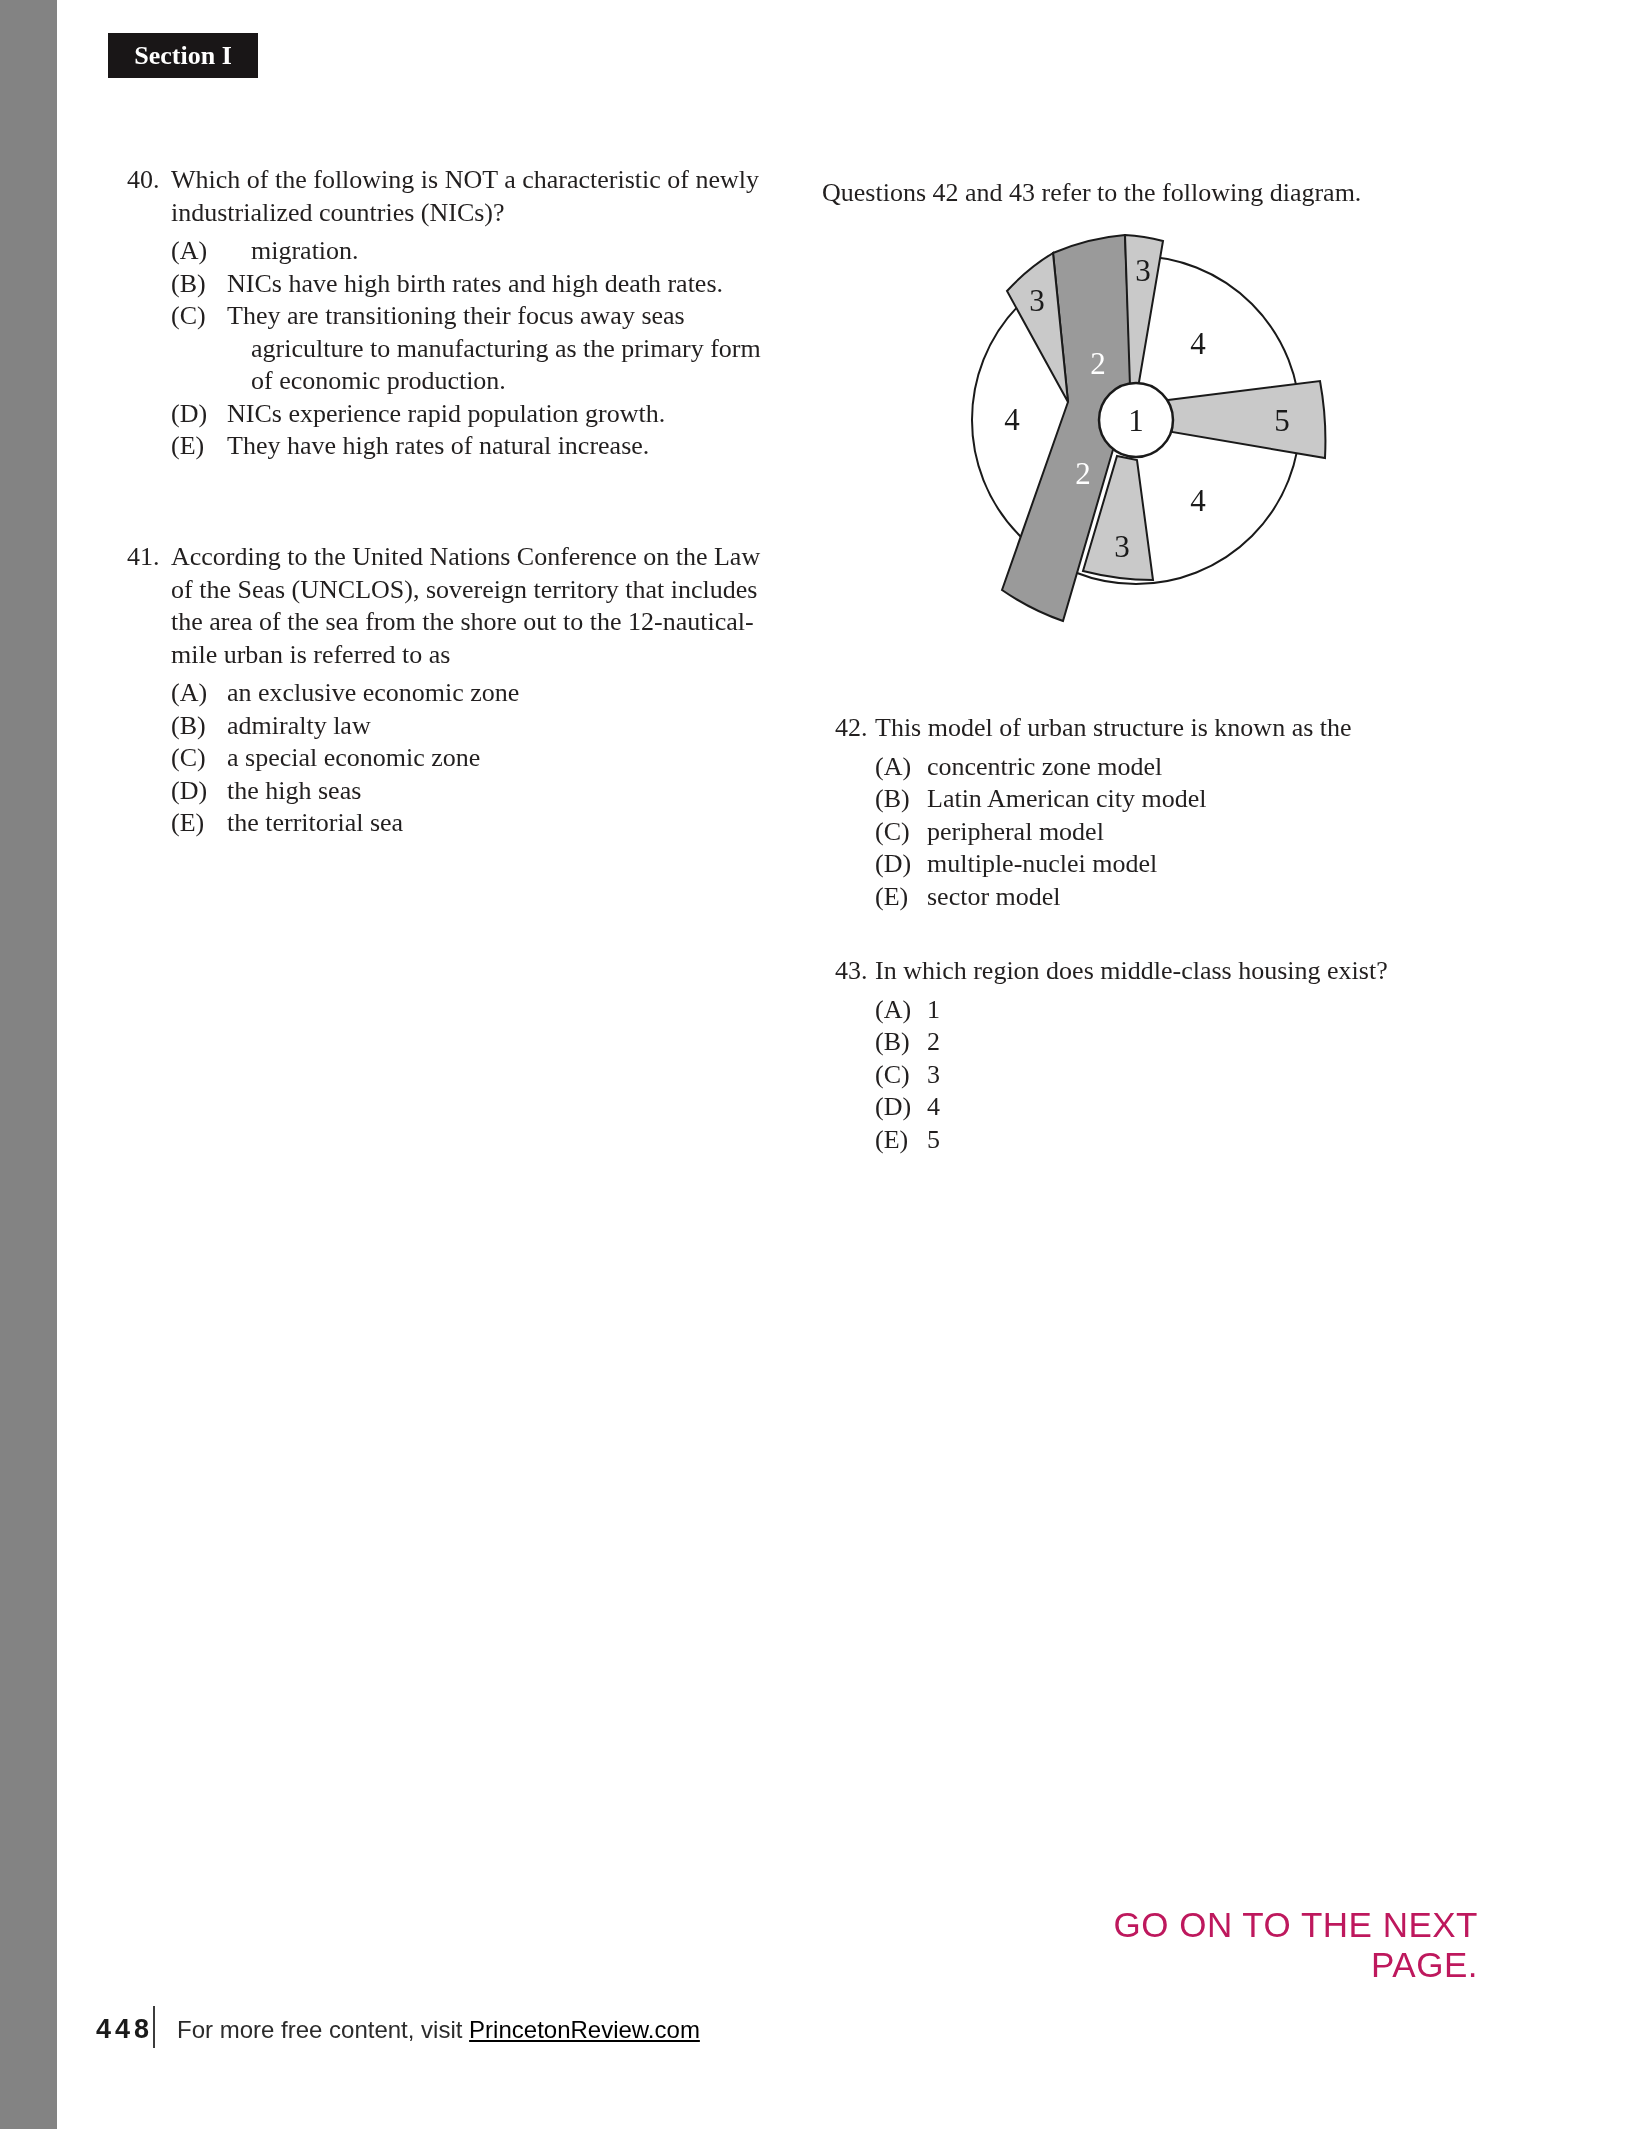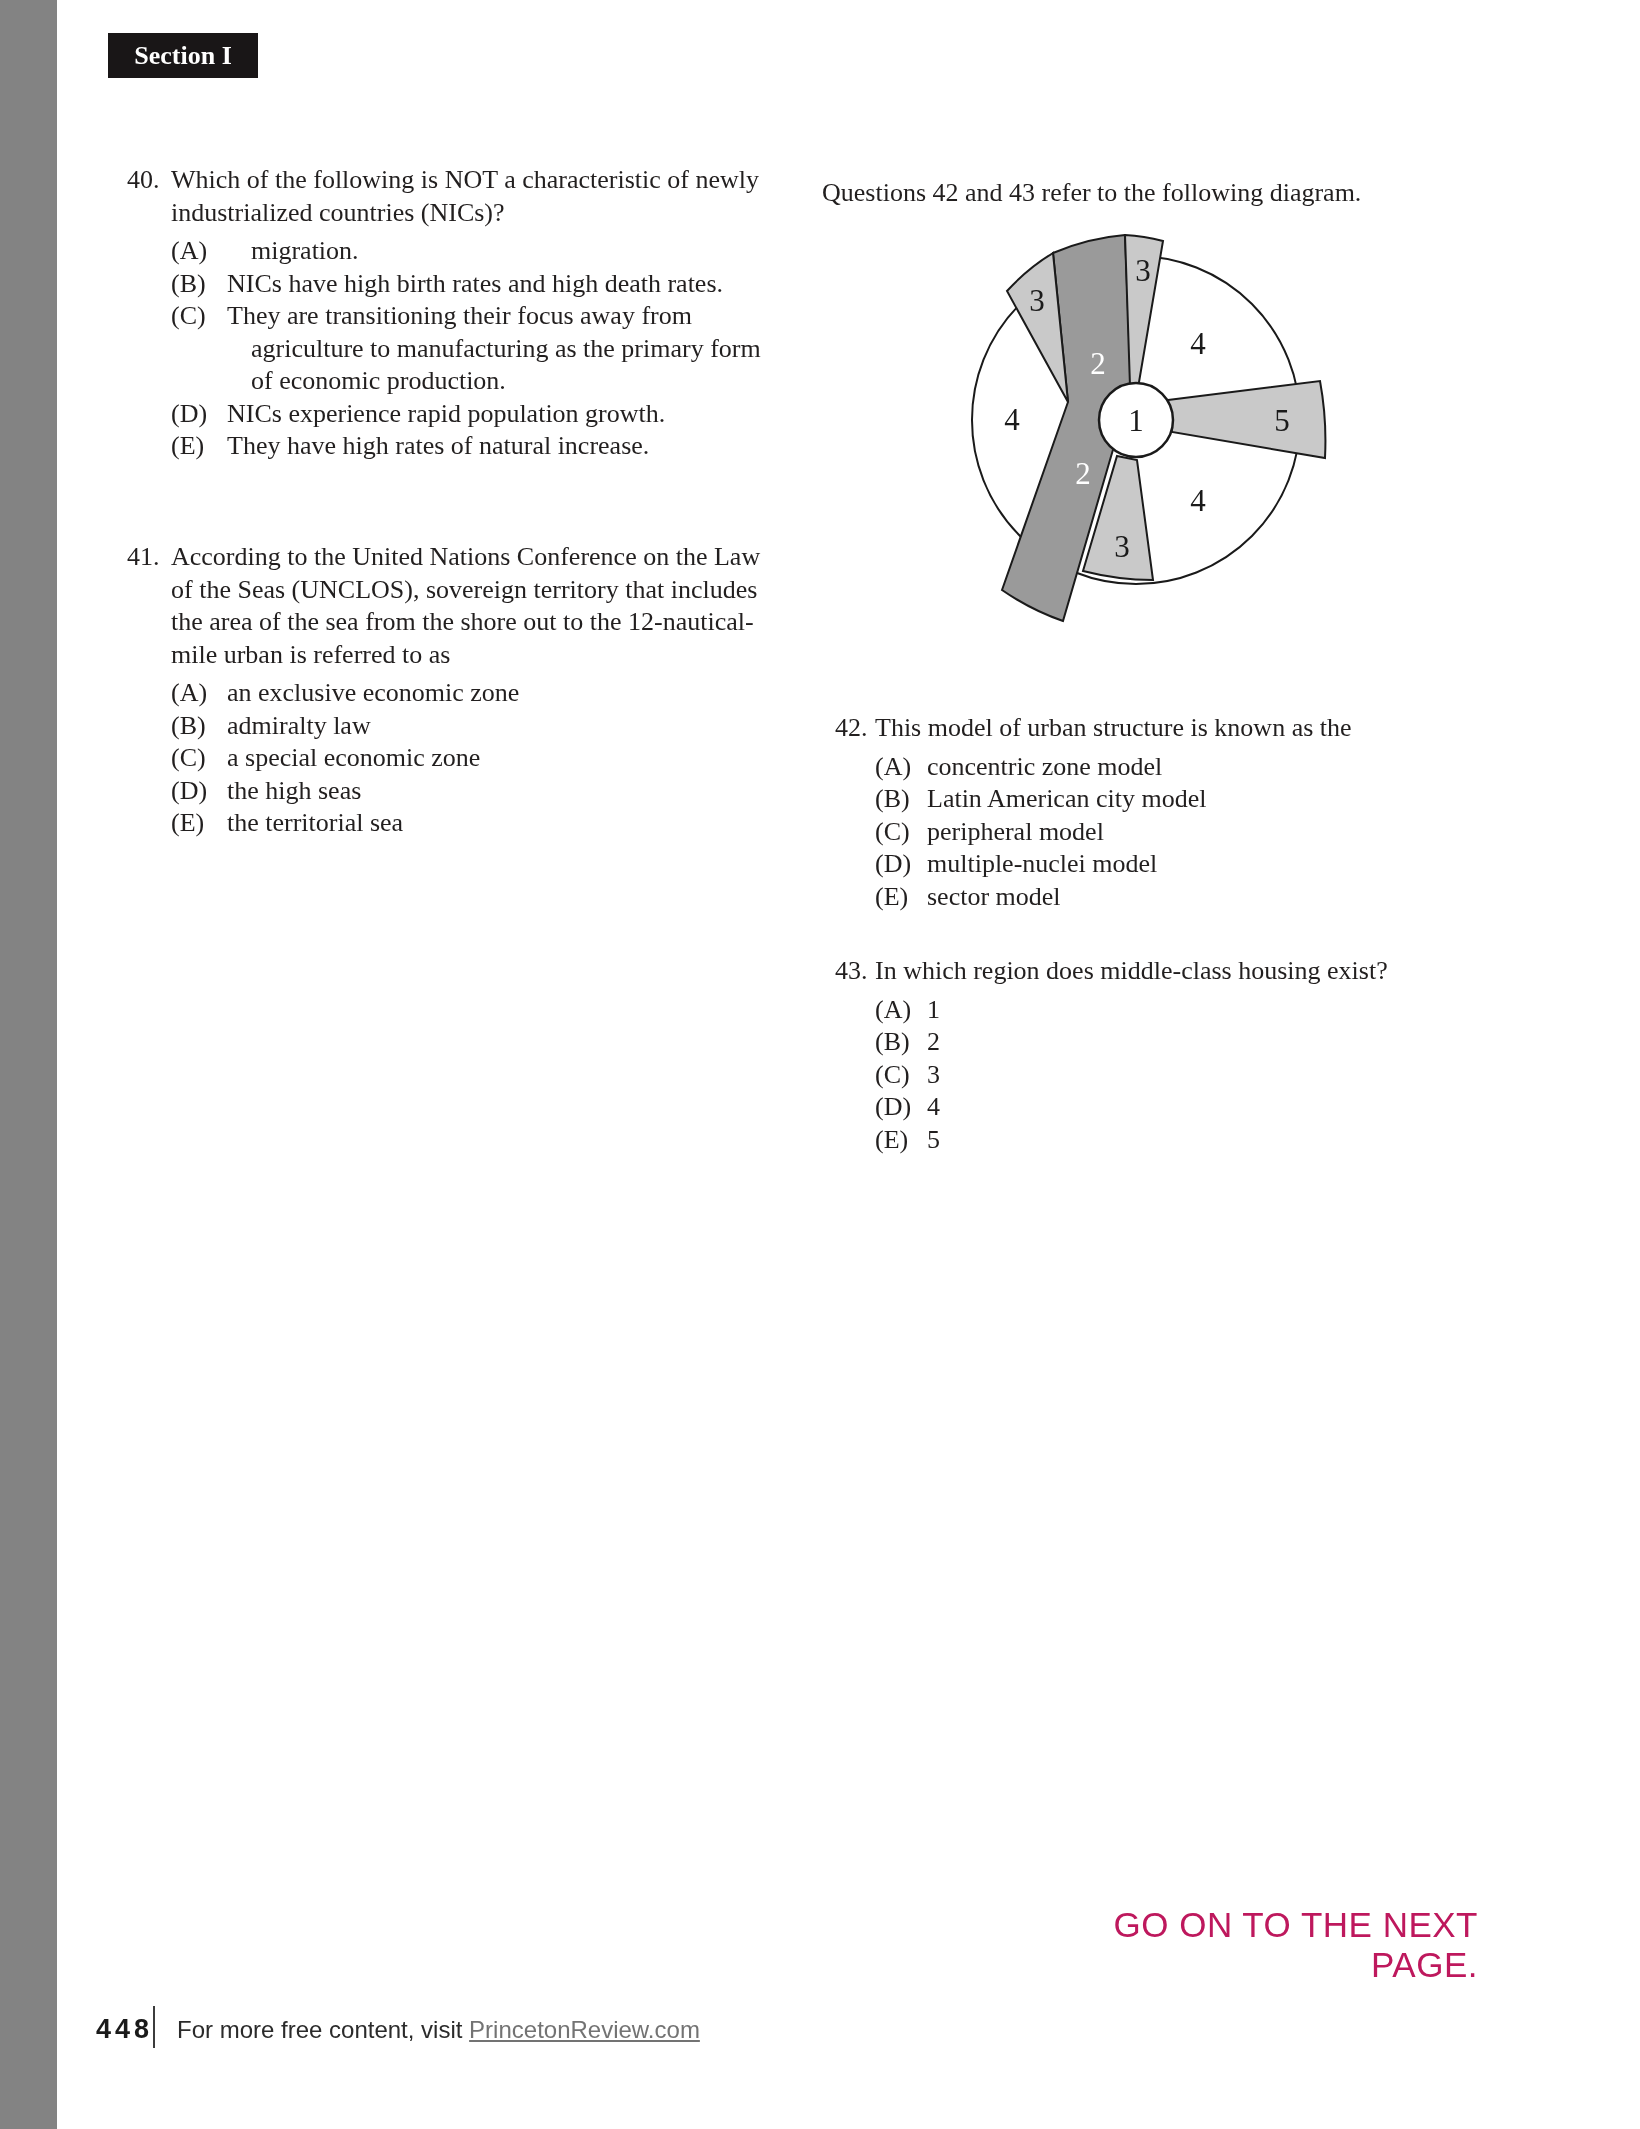--- a/index.html
+++ b/index.html
@@ -36,21 +36,21 @@
     letter-spacing:0.5px; color:#be185d;
   }
   .footer { position:absolute; left:0; top:2004px; width:1640px; height:48px;
     font-family:"Liberation Sans", sans-serif; }
   .footer .pagenum {
     position:absolute; left:96px; top:10px; font-weight:bold; font-size:27px;
     letter-spacing:4px; color:#1a1a1a;
   }
   .footer .rule { position:absolute; left:153px; top:2px; width:2px; height:42px; background:#3c3c3c; }
   .footer .note { position:absolute; left:177px; top:12px; font-size:24px; color:#2b2b2b; }
-  .footer .note a { color:#737373; text-decoration:underline; }
+  .footer .note a { color:#000000; text-decoration:underline; }
 </style>
 </head>
 <body>
 
 <div class="page">
 
   <div class="graybar"></div>
 
   <div class="section-badge">
     <span>Section I</span>
@@ -73,21 +73,21 @@
       </div>
       <div class="opt">
         <span class="letter">(B)</span>
         <div>
             <div>NICs have high birth rates and high death rates.</div>
           </div>
       </div>
       <div class="opt">
         <span class="letter">(C)</span>
         <div>
-          <div>They are transitioning their focus away from</div>
+          <div>They are transitioning their focus away seas</div>
           <div class="cont">agriculture to manufacturing as the primary form</div>
           <div class="cont">of economic production.</div>
         </div>
       </div>
       <div class="opt">
         <span class="letter">(D)</span>
         <div>
             <div>NICs experience rapid population growth.</div>
           </div>
       </div>

